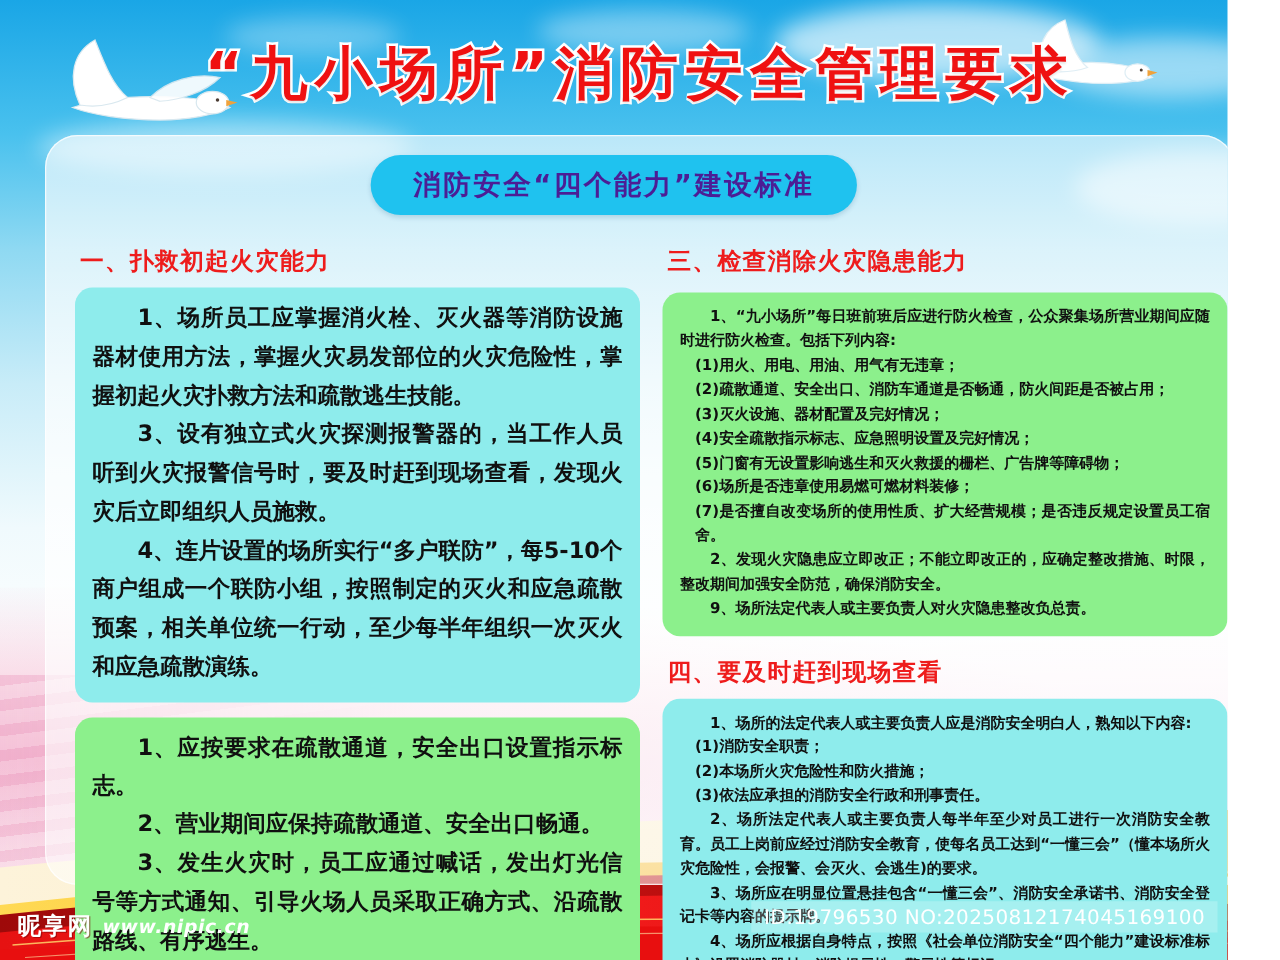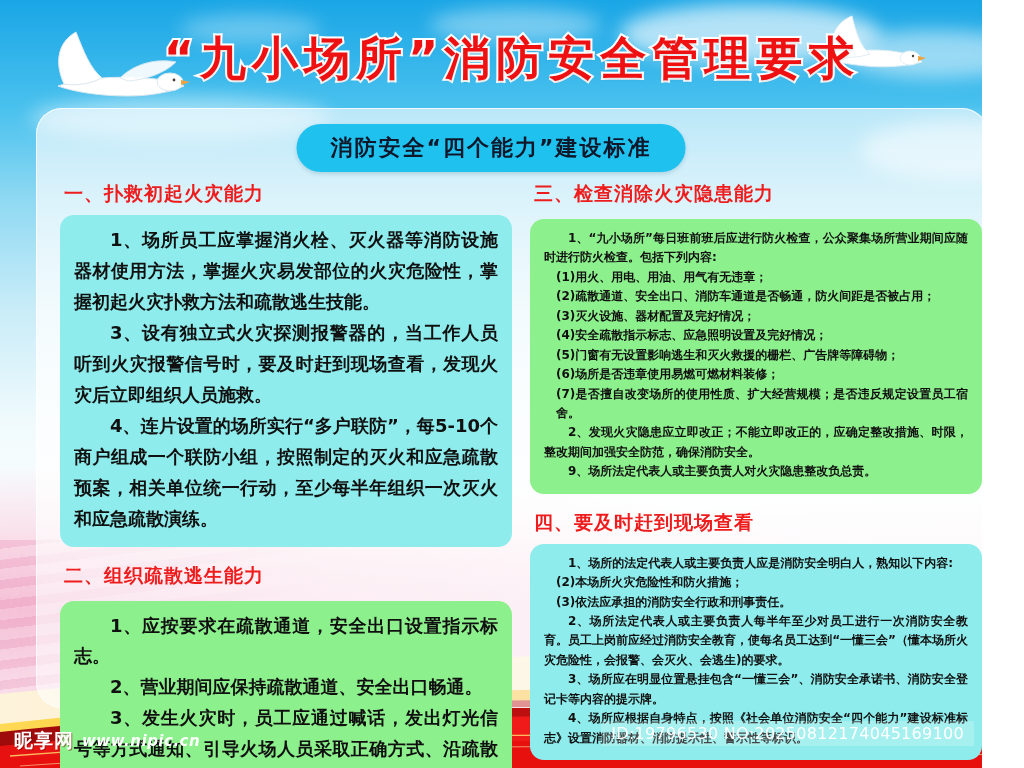--- a/index.html
+++ b/index.html
@@ -61,34 +61,34 @@
     font-family:"DejaVu Sans","Liberation Sans",sans-serif;
   }
 
   
   .dove{position:absolute;pointer-events:none;}
   .dove svg{display:block;}
 
   
   #badge{
     position:absolute;left:50%;transform:translateX(-50%);top:124px;
-    background:#1fc2ef;color:#0f172a;border-radius:24px;
+    background:#1fc2ef;color:#4c1d95;border-radius:24px;
     padding:9px 34px;font-size:22px;font-weight:bold;letter-spacing:2px;
     box-shadow:0 2px 4px rgba(0,80,120,.18);
     white-space:nowrap;
   }
 
   
   .col{position:absolute;top:180px;width:452px;}
   #colL{left:60px;}
   #colR{left:530px;}
 
   .sec-head{
     color:#ee1c1c;font-weight:bold;font-size:19px;letter-spacing:1px;
-    margin:1px 0 8px 4px;white-space:nowrap;
+    margin:16px 0 8px 4px;white-space:nowrap;
   }
   .sec-head.m2{margin-top:16px;}
 
   .box{
     border-radius:14px;padding:10px 14px 12px 14px;
     box-sizing:border-box;
   }
   .box.cyan{background:#8eecec;}
   .box.green{background:#8cf08c;margin-top:12px;}
 
@@ -200,21 +200,20 @@
 
   <div class="col" id="colL">
 
     <div class="sec-head">一、扑救初起火灾能力</div>
     <div class="box cyan">
       <p class="p ind">1、场所员工应掌握消火栓、灭火器等消防设施器材使用方法，掌握火灾易发部位的火灾危险性，掌握初起火灾扑救方法和疏散逃生技能。</p>
       <p class="p ind">3、设有独立式火灾探测报警器的，当工作人员听到火灾报警信号时，要及时赶到现场查看，发现火灾后立即组织人员施救。</p>
       <p class="p ind">4、连片设置的场所实行“多户联防”，每5-10个商户组成一个联防小组，按照制定的灭火和应急疏散预案，相关单位统一行动，至少每半年组织一次灭火和应急疏散演练。</p>
     </div>
 
-    <div class="sec-head m2">二、组织疏散逃生能力</div>
     <div class="box green">
       <p class="p ind">1、应按要求在疏散通道，安全出口设置指示标志。</p>
       <p class="p ind">2、营业期间应保持疏散通道、安全出口畅通。</p>
       <p class="p ind">3、发生火灾时，员工应通过喊话，发出灯光信号等方式通知、引导火场人员采取正确方式、沿疏散路线、有序逃生。</p>
       <p class="p ind">4、疏散引导人员应扶助弱势人员，协助抢救、护送受伤人员。</p>
     </div>
   </div>
 
   <div class="col" id="colR">
 
@@ -228,20 +227,21 @@
       <p class="p small sub">(5)门窗有无设置影响逃生和灭火救援的栅栏、广告牌等障碍物；</p>
       <p class="p small sub">(6)场所是否违章使用易燃可燃材料装修；</p>
       <p class="p small sub">(7)是否擅自改变场所的使用性质、扩大经营规模；是否违反规定设置员工宿舍。</p>
       <p class="p small ind">2、发现火灾隐患应立即改正；不能立即改正的，应确定整改措施、时限，整改期间加强安全防范，确保消防安全。</p>
       <p class="p small ind">9、场所法定代表人或主要负责人对火灾隐患整改负总责。</p>
     </div>
 
     <div class="sec-head m2">四、要及时赶到现场查看</div>
     <div class="box cyan">
       <p class="p small ind">1、场所的法定代表人或主要负责人应是消防安全明白人，熟知以下内容:</p>
+      <p class="p small sub">(1)消防安全职责；</p>
       <p class="p small sub">(2)本场所火灾危险性和防火措施；</p>
       <p class="p small sub">(3)依法应承担的消防安全行政和刑事责任。</p>
       <p class="p small ind">2、场所法定代表人或主要负责人每半年至少对员工进行一次消防安全教育。员工上岗前应经过消防安全教育，使每名员工达到“一懂三会”（懂本场所火灾危险性，会报警、会灭火、会逃生)的要求。</p>
       <p class="p small ind">3、场所应在明显位置悬挂包含“一懂三会”、消防安全承诺书、消防安全登记卡等内容的提示牌。</p>
       <p class="p small ind">4、场所应根据自身特点，按照《社会单位消防安全“四个能力”建设标准标志》设置消防器材、消防提示性、警示性等标识。</p>
     </div>
   </div>
 
   <div id="logo">
     <span class="zh">昵享网</span>

